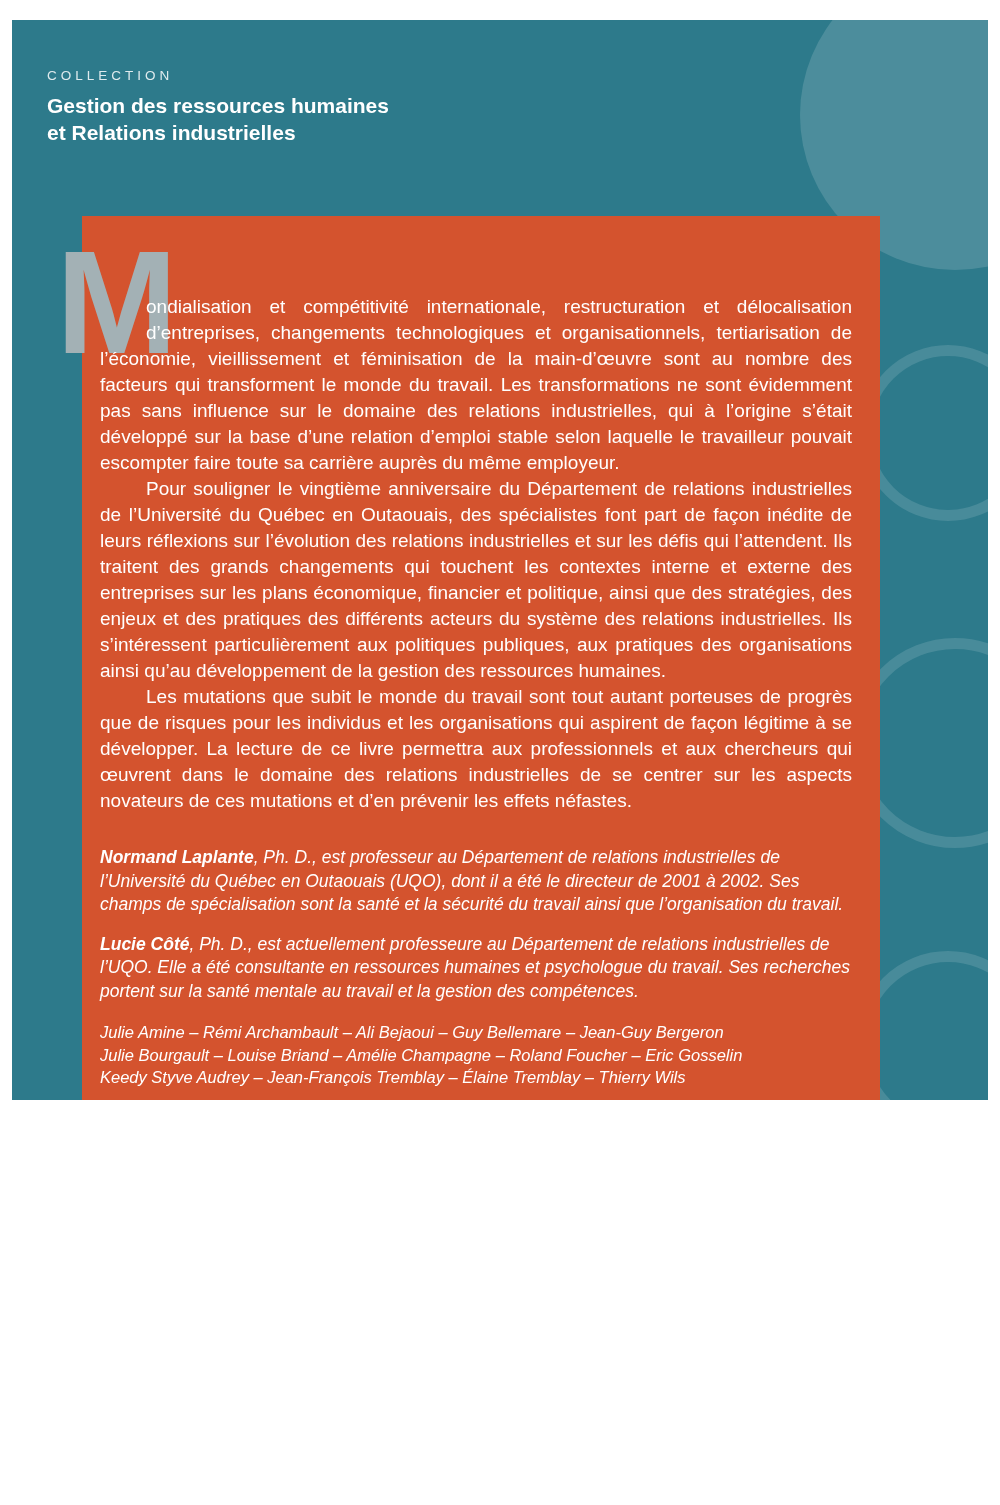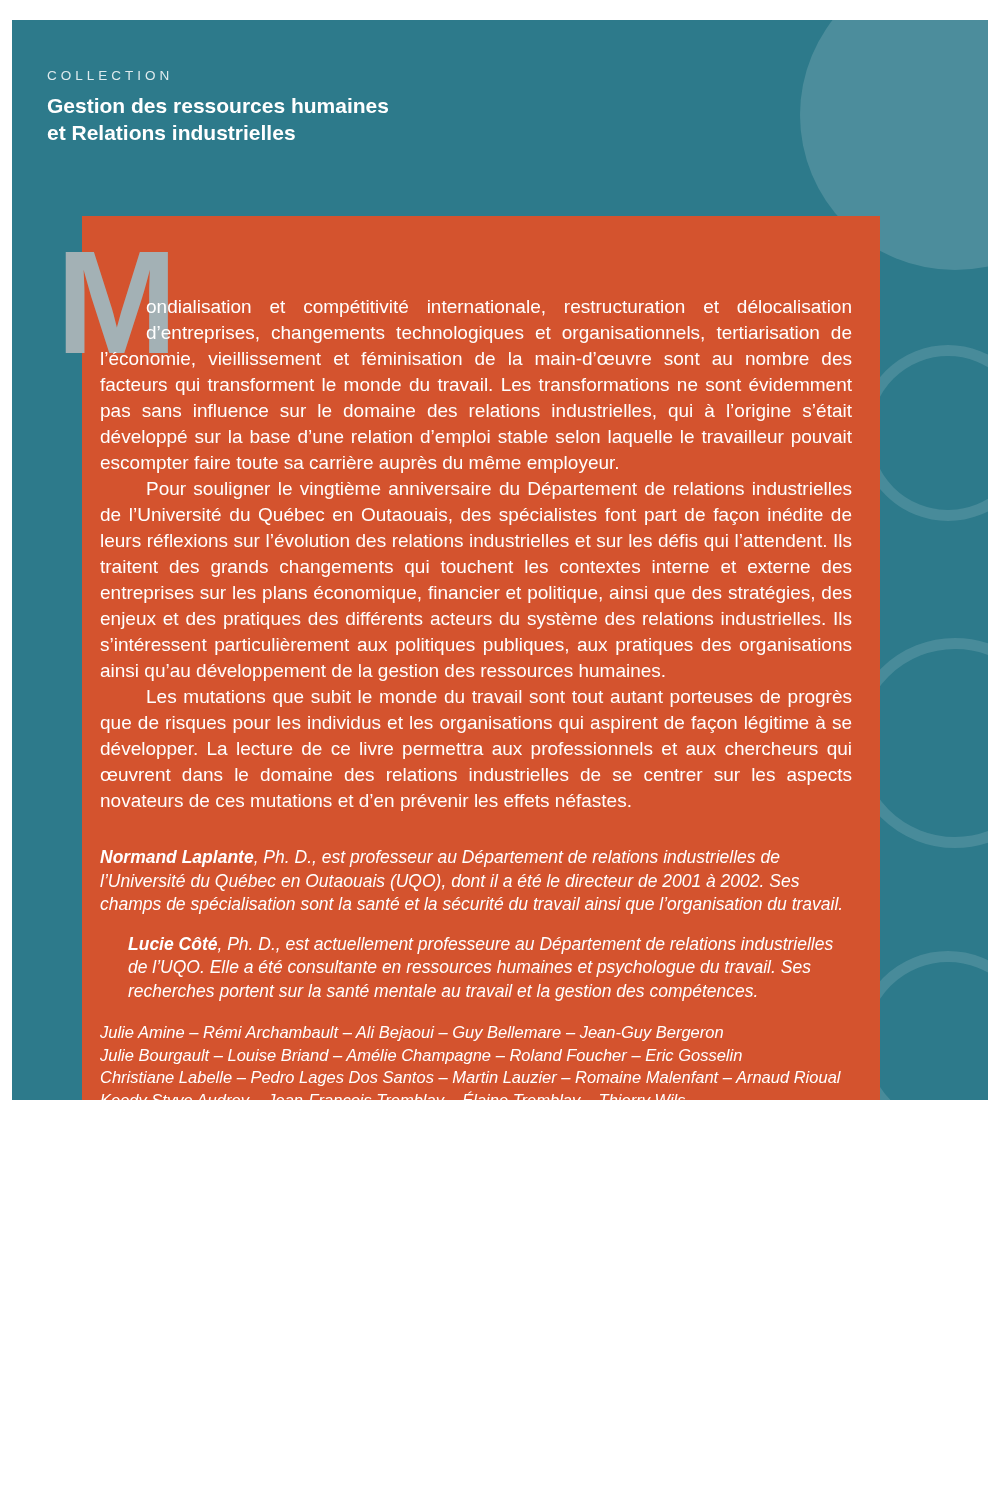--- a/index.html
+++ b/index.html
@@ -63,21 +63,21 @@
     text-align:justify;
   }
   .para.indent{ text-indent:46px; }
   .dropcap-spacer{ float:left; width:46px; height:50px; }
 
   .bios{ margin-top:32px; }
   .bio{
     color:#ffffff; font-style:italic; font-weight:normal;
     font-size:17.5px; line-height:23.5px;
   }
-  .bio + .bio{ margin-top:16px;margin-left:28px; }
+  .bio + .bio{ margin-top:16px; }
   .bio-name{ font-weight:bold; }
 
   .contrib-heading{
     margin-top:24px;
     color:#ffffff; font-weight:bold; font-style:italic;
     font-size:19px; line-height:24px;
   }
   .contrib-lines{ margin-top:18px; }
   .contrib-line{
     color:#ffffff; font-style:italic; font-weight:normal;
@@ -145,21 +145,20 @@
         <p class="para indent" lang="fr">Les mutations que subit le monde du travail sont tout autant porteuses de progrès que de risques pour les individus et les organisations qui aspirent de façon légitime à se développer. La lecture de ce livre permettra aux professionnels et aux chercheurs qui œuvrent dans le domaine des relations industrielles de se centrer sur les aspects novateurs de ces mutations et d’en prévenir les effets néfastes.</p>
 
         <div class="bios">
           <p class="bio"><span class="bio-name">Normand Laplante</span><span>, Ph. D., est professeur au Département de relations industrielles de l’Université du Québec en Outaouais (UQO), dont il a été le directeur de 2001 à 2002. Ses champs de spécialisation sont la santé et la sécurité du travail ainsi que l’organisation du travail.</span></p>
           <p class="bio"><span class="bio-name">Lucie Côté</span><span>, Ph. D., est actuellement professeure au Département de relations industrielles de l’UQO. Elle a été consultante en ressources humaines et psychologue du travail. Ses recherches portent sur la santé mentale au travail et la gestion des compétences.</span></p>
         </div>
 
         <div class="contrib-lines">
           <p class="contrib-line">Julie Amine – Rémi Archambault – Ali Bejaoui – Guy Bellemare – Jean-Guy Bergeron</p>
           <p class="contrib-line">Julie Bourgault – Louise Briand – Amélie Champagne – Roland Foucher – Eric Gosselin</p>
-          <p class="contrib-line">Christiane Labelle – Pedro Lages Dos Santos – Martin Lauzier – Romaine Malenfant – Arnaud Rioual</p>
           <p class="contrib-line">Keedy Styve Audrey – Jean-François Tremblay – Élaine Tremblay – Thierry Wils</p>
         </div>
       </div>
     </section>
 
     <div class="puq-badge"><span>PUQ.CA</span></div>
 
     <div class="isbn-block">
       <div class="isbn-label">ISBN 978-2-7605-3528-2</div>
       <div class="barcode">

